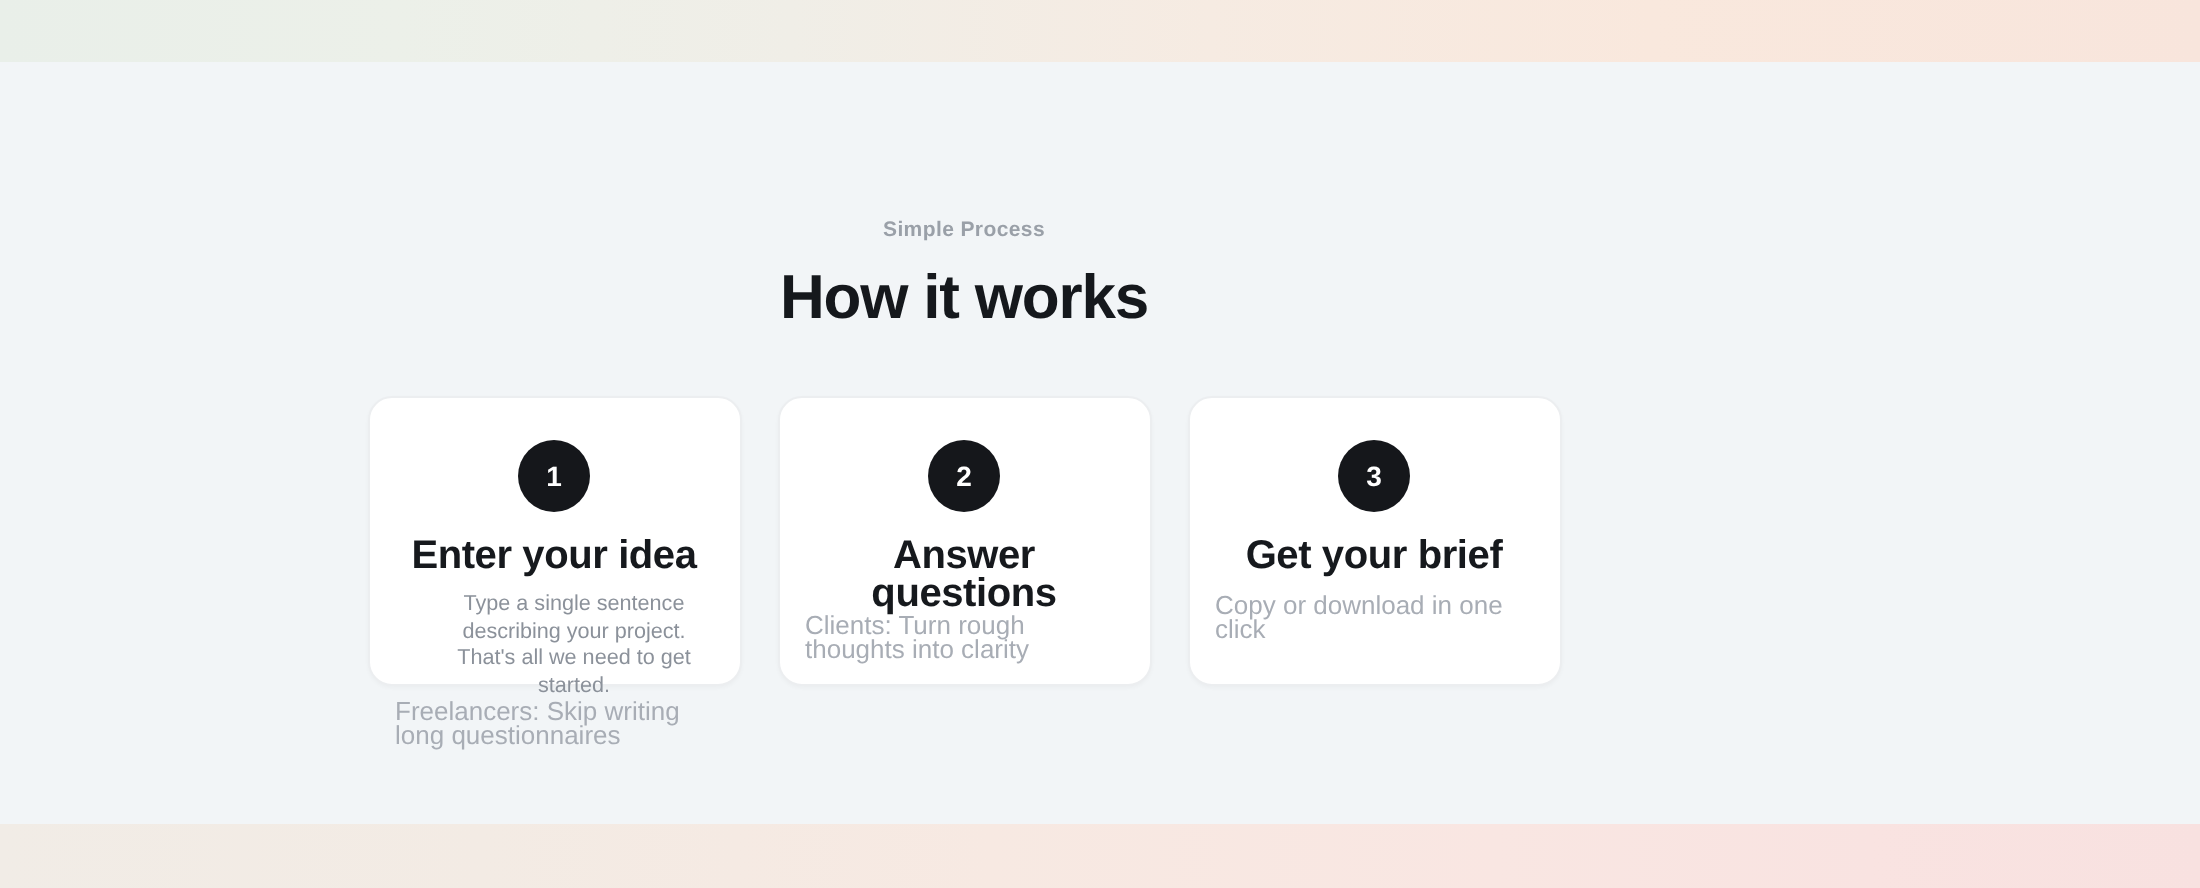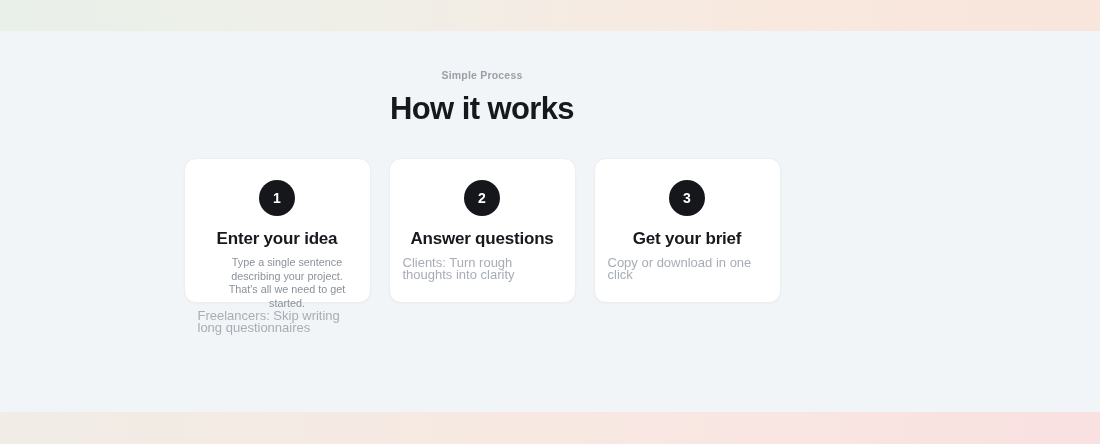--- a/index.html
+++ b/index.html
@@ -54,21 +54,21 @@
         #f7e9e2 45%,
         #f9e6e2 68%,
         #f9e3e1 85%,
         #f8e1e0 100%);
   }
 
   
   .content {
     position: relative;
     z-index: 2;
-    padding-top: 68px;
+    padding-top: 108px;
     width: 964px;
   }
 
   .eyebrow {
     text-align: center;
     font-size: 10.5px;
     line-height: 14px;
     font-weight: 600;
     letter-spacing: 0.2px;
     color: #9aa0a8;
@@ -124,21 +124,21 @@
     font-weight: 700;
     display: flex;
     align-items: center;
     justify-content: center;
     line-height: 1;
     flex: 0 0 auto;
   }
 
   .card-title {
     margin-top: 13px;
-    font-size: 17px;
+    font-size: 20px;
     line-height: 19px;
     font-weight: 600;
     letter-spacing: -0.2px;
     color: #16191d;
     text-align: center;
   }
 
   .card-body {
     margin-top: 8px;
     font-size: 10.8px;

